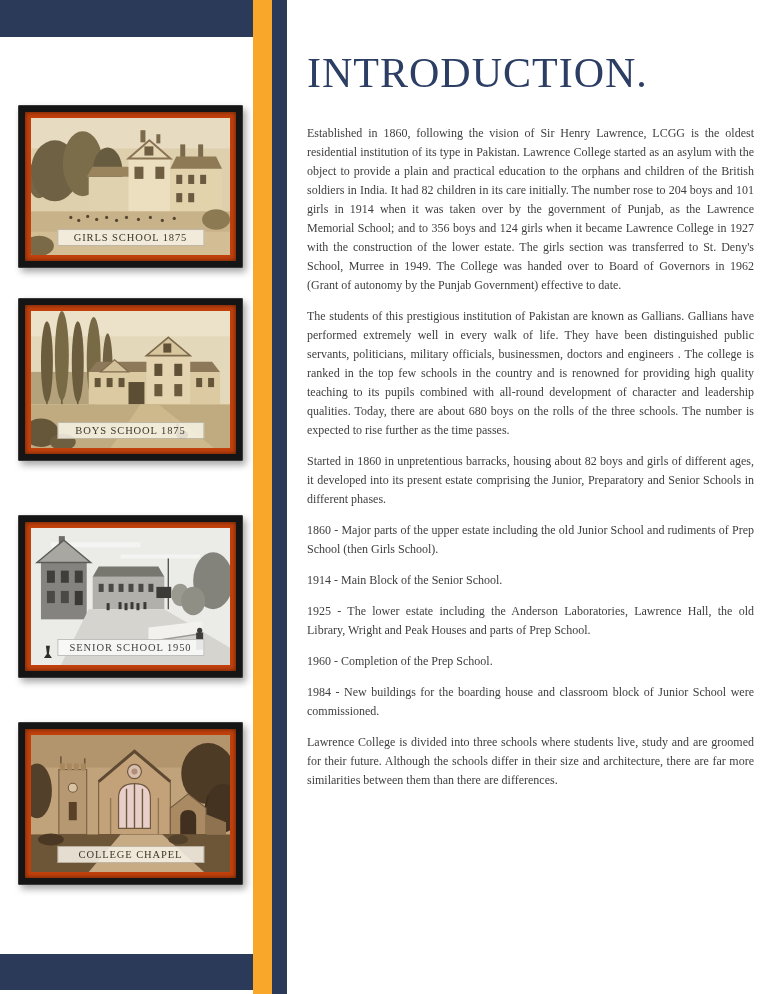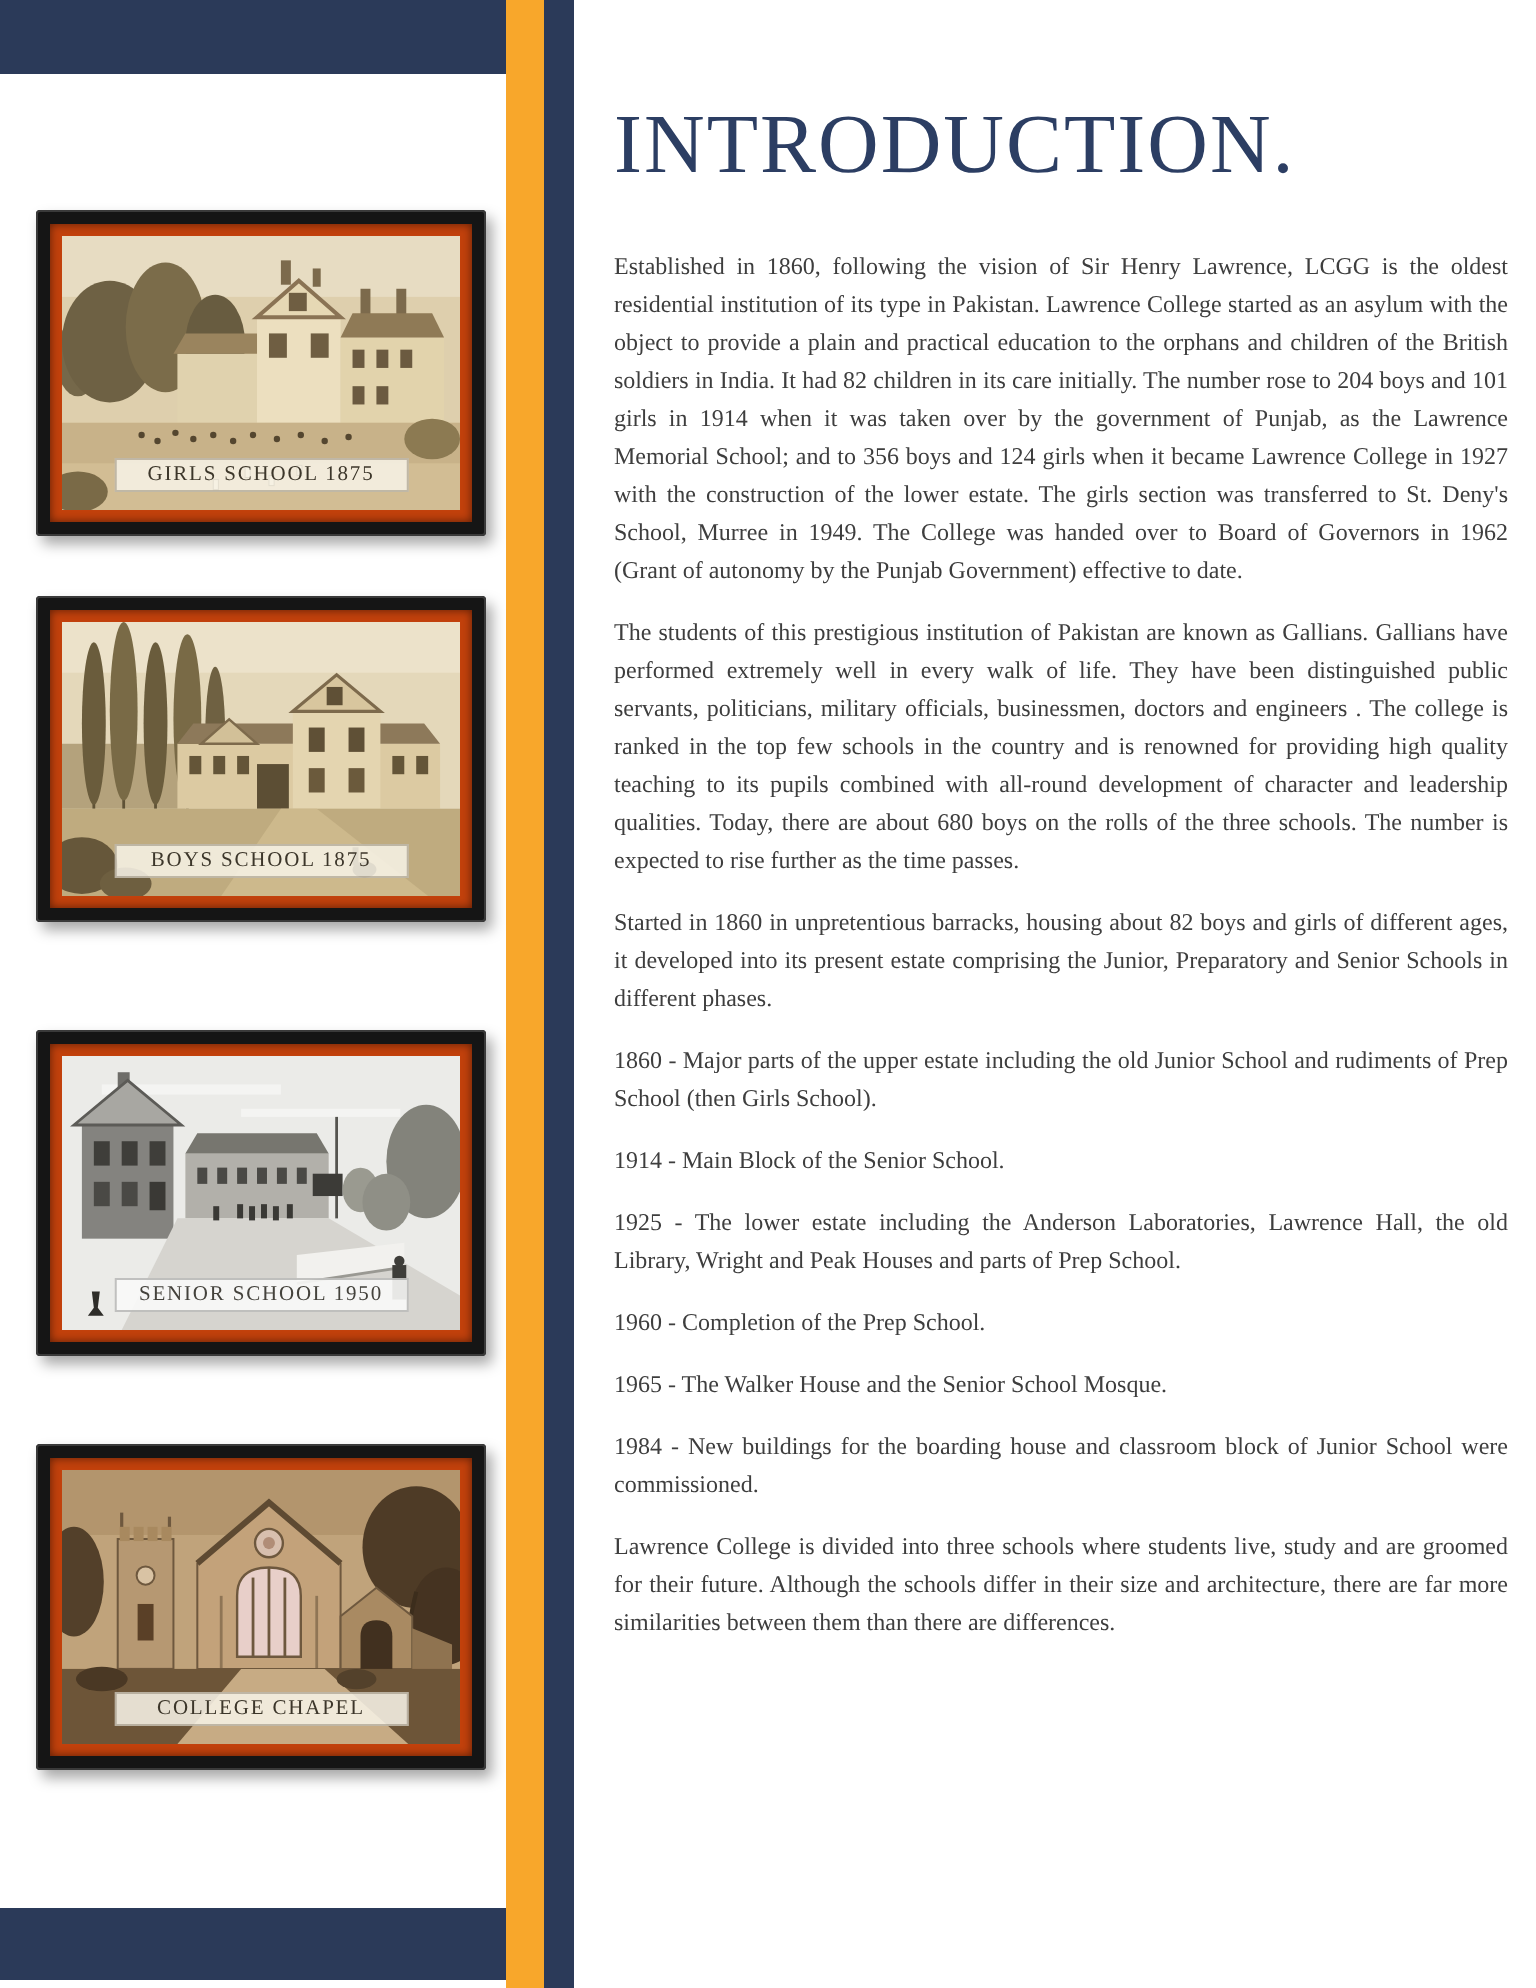--- a/index.html
+++ b/index.html
@@ -244,19 +244,18 @@
   <main class="content">
     <h1 class="page-title">INTRODUCTION.</h1>
     <div class="body-text">
       <p>Established in 1860, following the vision of Sir Henry Lawrence, LCGG is the oldest residential institution of its type in Pakistan. Lawrence College started as an asylum with the object to provide a plain and practical education to the orphans and children of the British soldiers in India. It had 82 children in its care initially. The number rose to 204 boys and 101 girls in 1914 when it was taken over by the government of Punjab, as the Lawrence Memorial School; and to 356 boys and 124 girls when it became Lawrence College in 1927 with the construction of the lower estate. The girls section was transferred to St. Deny's School, Murree in 1949. The College was handed over to Board of Governors in 1962 (Grant of autonomy by the Punjab Government) effective to date.</p>
       <p>The students of this prestigious institution of Pakistan are known as Gallians. Gallians have performed extremely well in every walk of life. They have been distinguished public servants, politicians, military officials, businessmen, doctors and engineers . The college is ranked in the top few schools in the country and is renowned for providing high quality teaching to its pupils combined with all-round development of character and leadership qualities. Today, there are about 680 boys on the rolls of the three schools. The number is expected to rise further as the time passes.</p>
       <p>Started in 1860 in unpretentious barracks, housing about 82 boys and girls of different ages, it developed into its present estate comprising the Junior, Preparatory and Senior Schools in different phases.</p>
       <p>1860 - Major parts of the upper estate including the old Junior School and rudiments of Prep School (then Girls School).</p>
       <p>1914 - Main Block of the Senior School.</p>
       <p>1925 - The lower estate including the Anderson Laboratories, Lawrence Hall, the old Library, Wright and Peak Houses and parts of Prep School.</p>
       <p>1960 - Completion of the Prep School.</p>
-      <p>1965 - The Walker House and the Senior School Mosque.</p>
       <p>1984 - New buildings for the boarding house and classroom block of Junior School were commissioned.</p>
       <p>Lawrence College is divided into three schools where students live, study and are groomed for their future. Although the schools differ in their size and architecture, there are far more similarities between them than there are differences.</p>
     </div>
   </main>
 
 </div>
 
 </body></html>

